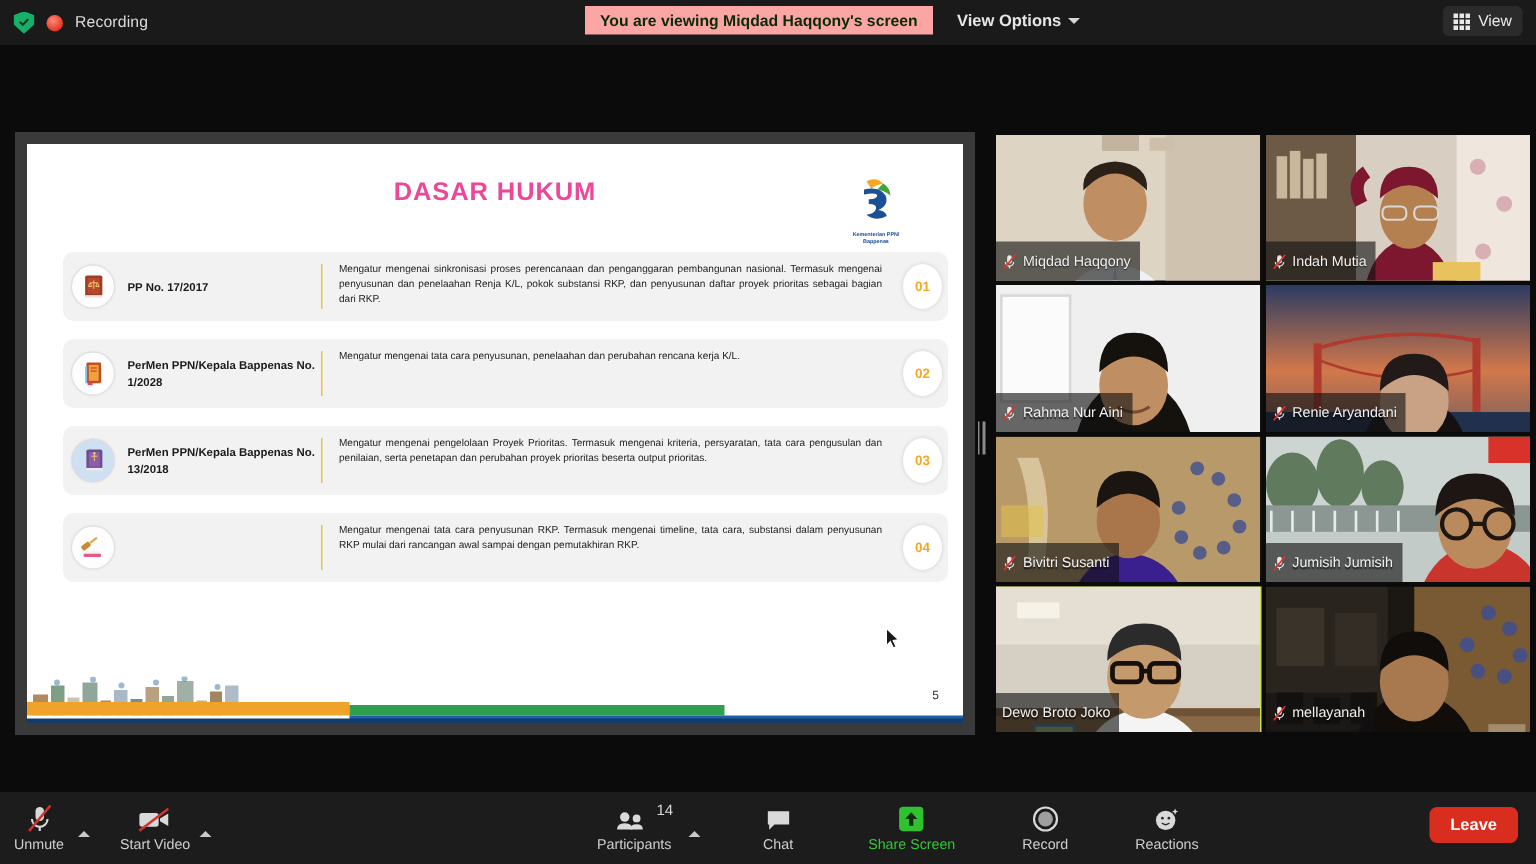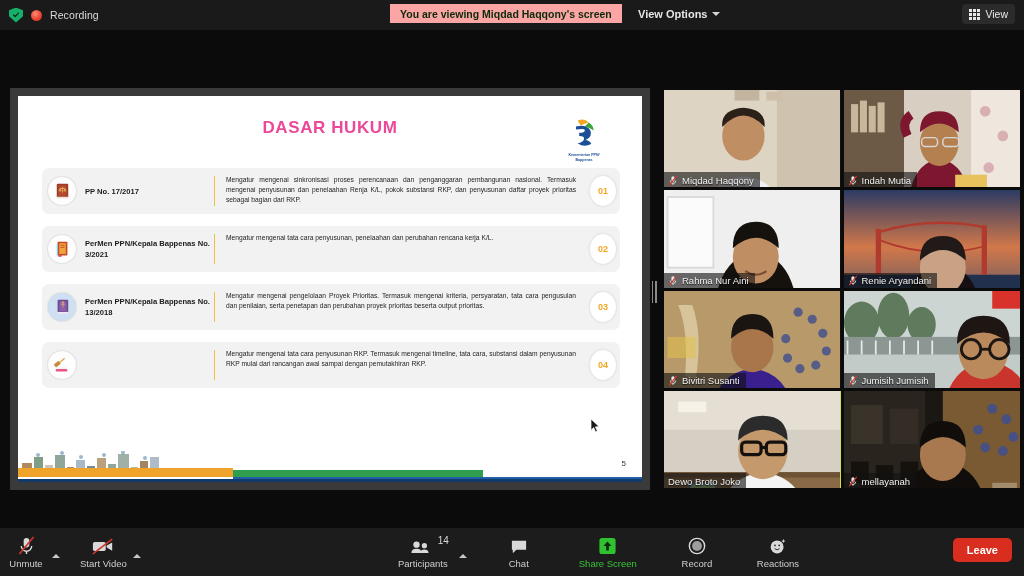--- a/index.html
+++ b/index.html
@@ -70,21 +70,21 @@
     text-align: center; color: #ec4899; font-size: 17px;
     font-weight: bold; letter-spacing: .6px;
   }
   .logo { position: absolute; right: 30px; top: 20px; width: 56px; text-align: center; }
   .logo-mark { height: 32px; }
   .logo-cap {
     font-size: 3.6px; color: #1b4f96; font-weight: bold;
     line-height: 1.35; margin-top: 1px; white-space: pre-line;
   }
 
-  .rows { position: absolute; top: 72px; left: 24px; right: 22px; }
+  .rows { position: absolute; top: 72px; left: 24px; right: 10px; }
   .law-row {
     position: relative; display: flex; align-items: stretch;
     background: #f2f2f2; border-radius: 7px;
     min-height: 46px; margin-bottom: 12px;
   }
   .law-left {
     display: flex; align-items: center; gap: 9px;
     width: 172px; padding-left: 6px; flex: none;
   }
   .law-ic {
@@ -129,21 +129,21 @@
   .pgrid {
     position: absolute; left: 664px; top: 90px;
     width: 356px; height: 398px;
     display: grid; grid-template-columns: 1fr 1fr; grid-template-rows: repeat(4, 1fr);
     gap: 3px;
   }
   .tile { position: relative; overflow: hidden; background: #111; }
   .tile.speaking { outline: 2px solid #c9e24a; outline-offset: -2px; }
   .tile .scene { position: absolute; inset: 0; }
   .namebar {
-    position: absolute; left: 0; bottom: 0; height: 15px;
+    position: absolute; left: 0; bottom: 0; height: 26px;
     display: flex; align-items: center; gap: 4px;
     padding: 1px 6px 0 4px; background: rgba(18,18,18,.62);
     max-width: 100%;
   }
   .namebar .nm { color: #f2f2f2; font-size: 9.5px; white-space: nowrap; text-shadow: 0 1px 1px rgba(0,0,0,.8); }
   .mutemic { width: 10px; height: 11px; flex: none; }
 
   
   .toolbar {
     position: absolute; left: 0; bottom: 0; width: 1024px; height: 48px;
@@ -253,21 +253,21 @@
             <span class="law-ic">
               <svg width="17" height="18" viewBox="0 0 20 22">
                   <rect x="4" y="2" width="12" height="17" rx="1.2" fill="#c44a24"></rect>
                   <rect x="6" y="4" width="8" height="13" fill="#f0a23c"></rect>
                   <rect x="7.5" y="6" width="5" height="1" fill="#c44a24"></rect>
                   <rect x="7.5" y="8.5" width="5" height="1" fill="#c44a24"></rect>
                   <rect x="3" y="5" width="1.6" height="14" fill="#7fc7e8"></rect>
                   <rect x="5" y="18" width="4" height="2.5" fill="#e0455a"></rect>
                 </svg>
             </span>
-            <span class="law-name">PerMen PPN/Kepala Bappenas No. 3/2021</span>
+            <span class="law-name">PerMen PPN/Kepala Bappenas No. 1/2028</span>
           </div>
           <div class="law-sep"></div>
           <div class="law-desc">Mengatur mengenai tata cara penyusunan, penelaahan dan perubahan rencana kerja K/L.</div>
           <div class="law-num">
             <span class="num-circle">02</span>
           </div>
         </div>
 
         <div class="law-row">
           <div class="law-left">

